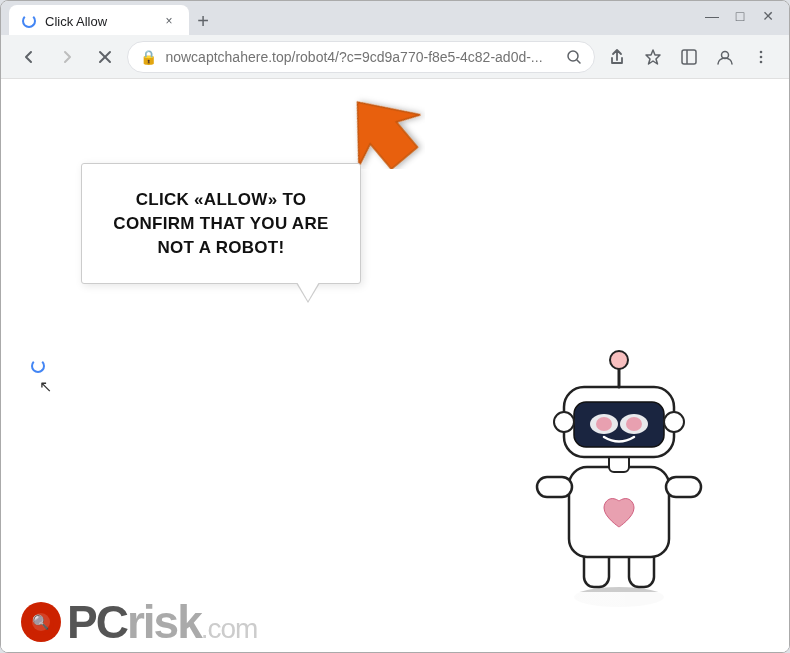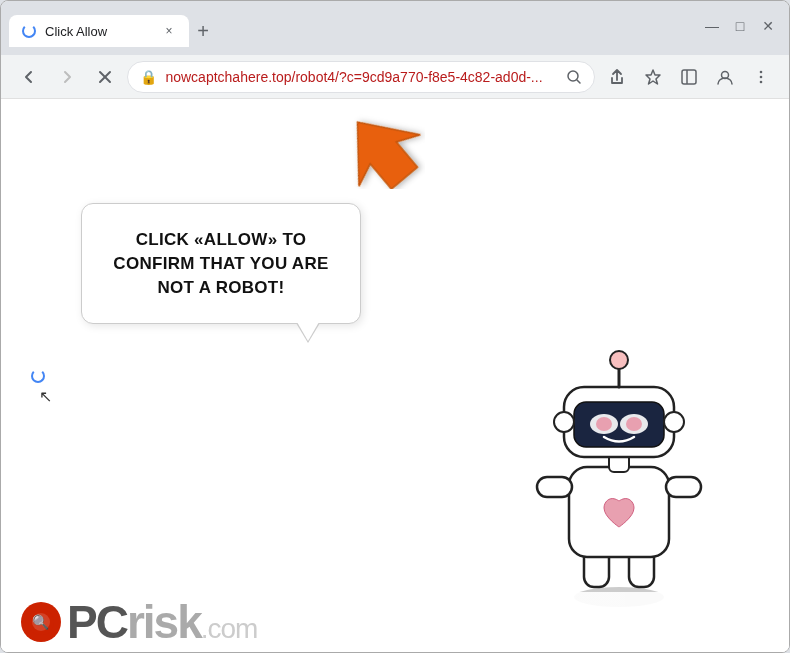--- a/index.html
+++ b/index.html
@@ -19,21 +19,21 @@
       border-radius: 8px;
       border: 1px solid #aaa;
       display: flex;
       flex-direction: column;
       overflow: hidden;
     }
 
     
     .title-bar {
       background: #dee1e6;
-      height: 54px;
+      height: 34px;
       display: flex;
       align-items: center;
       padding: 0 8px;
       gap: 4px;
     }
 
     .tab-bar {
       display: flex;
       align-items: flex-end;
       height: 38px;
@@ -153,21 +153,21 @@
     }
 
     .lock-icon {
       color: #5f6368;
       font-size: 14px;
     }
 
     .address-text {
       flex: 1;
       font-size: 14px;
-      color: #b91c1c;
+      color: #737373;
       white-space: nowrap;
       overflow: hidden;
       text-overflow: ellipsis;
     }
 
     .nav-actions {
       display: flex;
       align-items: center;
       gap: 4px;
     }
@@ -189,25 +189,25 @@
     }
 
     .arrow-svg {
       width: 90px;
       height: 80px;
     }
 
     
     .speech-bubble {
       position: absolute;
-      top: 104px;
+      top: 84px;
       left: 80px;
       background: #fff;
       border: 1.5px solid #ccc;
-      border-radius: 12px;
+      border-radius: 3px;
       padding: 24px 28px;
       max-width: 280px;
       box-shadow: 2px 2px 8px rgba(0,0,0,0.1);
     }
 
     .speech-bubble::after {
       content: '';
       position: absolute;
       bottom: -20px;
       right: 40px;

